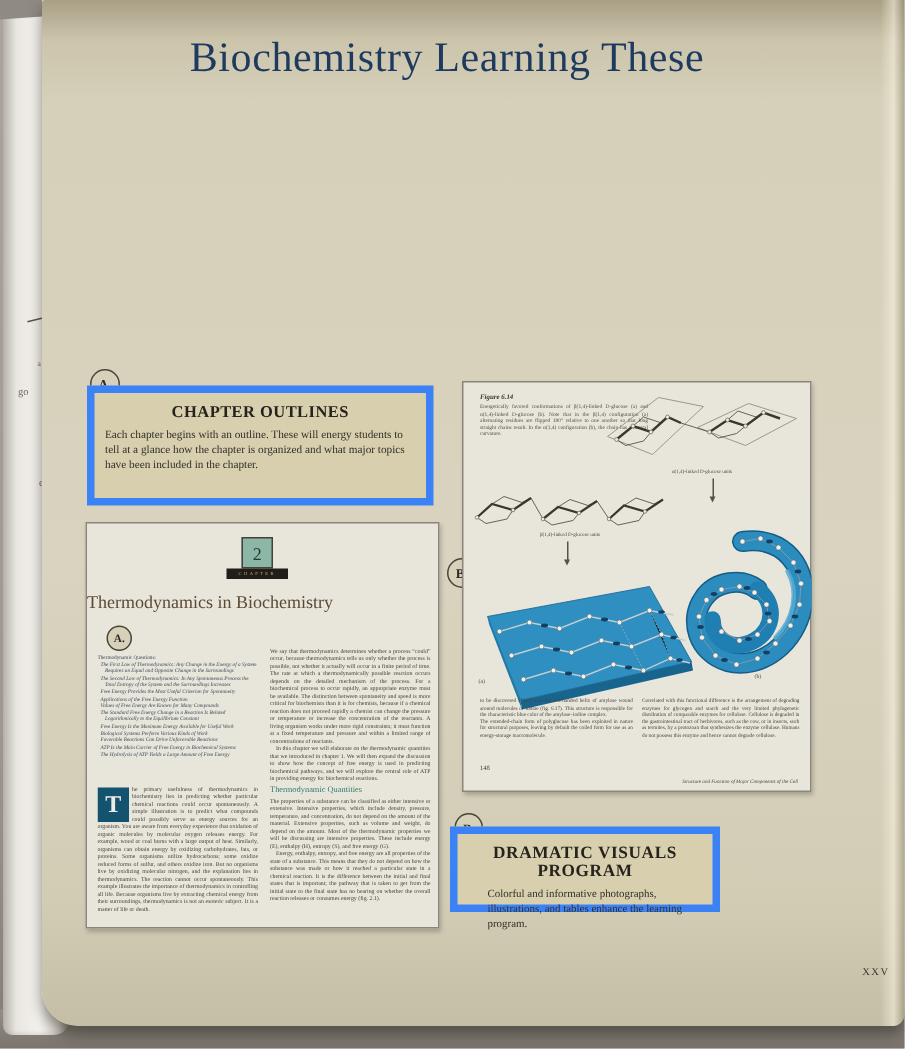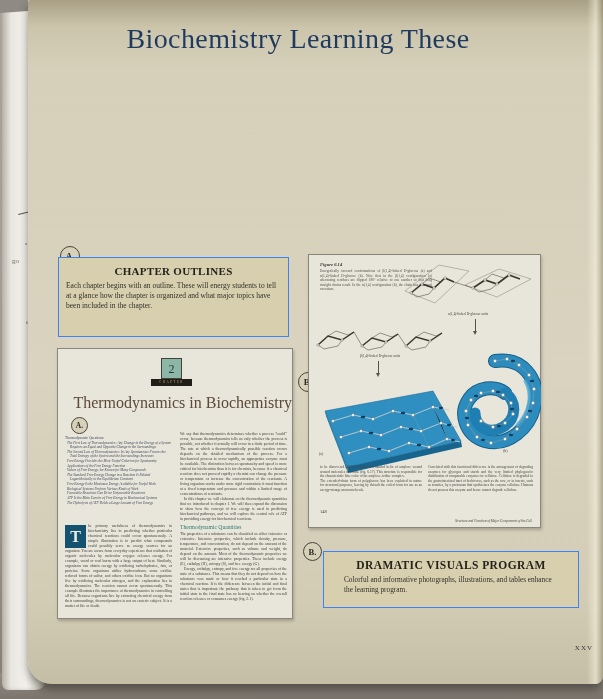--- a/index.html
+++ b/index.html
@@ -34,42 +34,42 @@
     color:#1e3a5f;font-size:28px;line-height:1.06;letter-spacing:.4px;}
   
   .callout{position:absolute;border:1px solid #4a443a;border-radius:50%;
     background:#d8d1ba;color:#2e2a24;font-weight:bold;
     display:flex;align-items:center;justify-content:center;box-sizing:border-box;}
   .callout-a1{left:60px;top:246px;width:20px;height:20px;font-size:9px;}
   .callout-b1{left:298px;top:372px;width:20px;height:20px;font-size:9px;}
   .callout-b2{left:303px;top:542px;width:19px;height:19px;font-size:8.5px;}
   .ch-callout{left:13px;top:68px;width:17px;height:17px;font-size:7.5px;position:absolute;}
   
-  .anno-box{position:absolute;background:#d7cfae;border:1px solid #3b82f6;box-sizing:border-box;}
+  .anno-box{position:absolute;background:#d7cfae;border:5px solid #3b82f6;box-sizing:border-box;}
   .outlines-box{left:58px;top:257px;width:231px;height:80px;}
-  .visuals-box{left:323px;top:551px;width:256px;height:57px;}
+  .visuals-box{left:300px;top:551px;width:180px;height:57px;}
   .anno-head{margin-top:7px;text-align:center;font-weight:bold;color:#26221c;}
   .outlines-box .anno-head{font-size:11px;letter-spacing:.3px;}
   .visuals-box .anno-head{font-size:11.5px;letter-spacing:.4px;}
   .anno-body{margin:4px 7px 0;color:#33302a;text-align:left;}
   .outlines-box .anno-body{font-size:7.5px;line-height:1.34;}
   .visuals-box .anno-body{font-size:7.3px;line-height:1.35;margin:4px 20px 0;}
   
   .mini-page{position:absolute;background:#e8e5db;border:1px solid #8b867b;
     box-shadow:1px 2px 3px rgba(0,0,0,.22);box-sizing:border-box;}
   .chapter-page{left:57px;top:348px;width:236px;height:271px;}
   .figure-page{left:308px;top:254px;width:233px;height:274px;}
   .tiny{font-size:3.9px;line-height:1.28;color:#45413a;text-align:justify;overflow:hidden;}
   .prewrap{white-space:pre-line;}
   
   .ch-num{position:absolute;left:103px;top:9px;width:21px;height:21px;background:#8cb6a6;
     border:1px solid #44403a;text-align:center;font-size:12px;line-height:21px;color:#1f3b33;box-sizing:border-box;}
   .ch-bar{position:absolute;left:93px;top:30px;width:41px;height:6.5px;background:#211e19;
     color:#c9aa6b;font-size:3px;letter-spacing:1.6px;text-align:center;line-height:6.5px;}
-  .ch-title{position:absolute;left:0;top:45px;width:100%;text-align:right;font-size:16px;color:#5c4936;}
+  .ch-title{position:absolute;left:0;top:45px;width:100%;text-align:left;font-size:12px;color:#5c4936;}
   .ch-outline{position:absolute;left:7px;top:87px;width:107px;height:92px;
     font-size:3.5px;line-height:1.2;color:#3c4a58;overflow:hidden;}
   .outline-head{font-style:normal;margin-bottom:1px;}
   .outline-item{font-style:italic;padding-left:5px;text-indent:-3px;margin-bottom:.5px;}
   .ch-intro{position:absolute;left:122px;top:83px;width:107px;height:94px;}
   .ch-intro .p2{text-indent:4px;}
   .ch-body-left{position:absolute;left:7px;top:175px;width:107px;height:90px;}
   .dropcap{float:left;width:21px;height:23px;background:#14536f;color:#efece4;
     font-size:16px;line-height:23px;text-align:center;font-weight:bold;margin:1px 2px 1px 0;}
   .ch-sec-head{position:absolute;left:122px;top:175px;width:107px;font-size:5.6px;color:#2b7c6d;}

